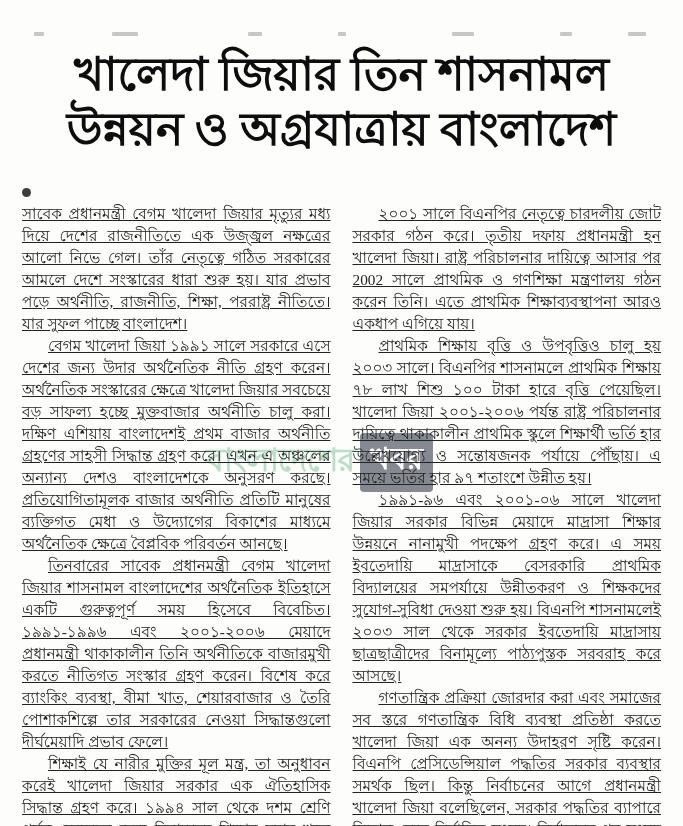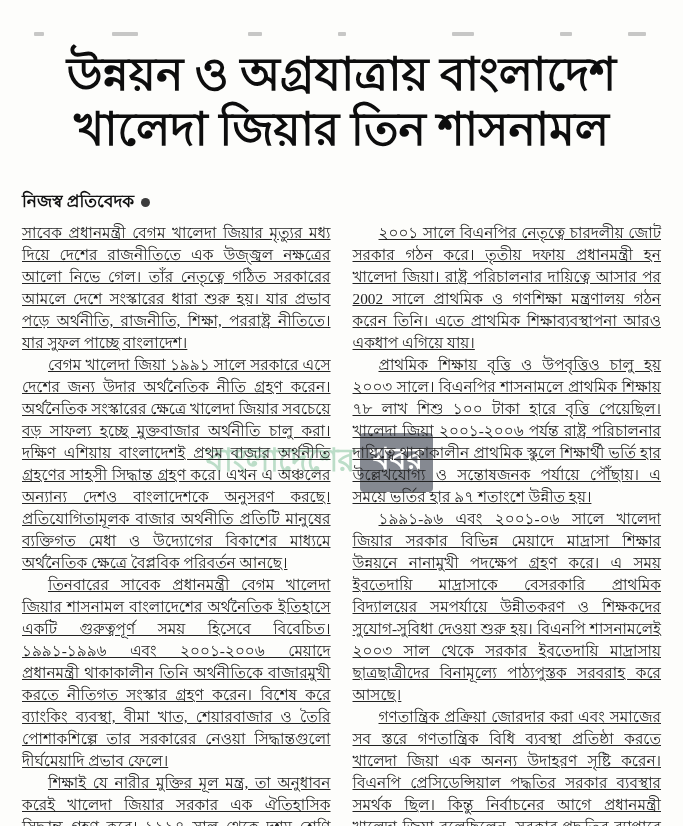--- a/index.html
+++ b/index.html
@@ -90,26 +90,25 @@
     <i style="left:34px;width:10px"></i>
     <i style="left:112px;width:26px"></i>
     <i style="left:248px;width:14px"></i>
     <i style="left:338px;width:8px"></i>
     <i style="left:452px;width:22px"></i>
     <i style="left:560px;width:12px"></i>
     <i style="left:628px;width:18px"></i>
   </div>
 
   <h1 class="headline">
+    <span class="hl-line">খালেদা জিয়ার তিন শাসনামল</span>
     <span class="hl-line">উন্নয়ন ও অগ্রযাত্রায় বাংলাদেশ</span>
-    <span class="hl-line">খালেদা জিয়ার তিন শাসনামল</span>
   </h1>
 
   <div class="byline">
-    <span>নিজস্ব প্রতিবেদক</span>
     <span class="dot"></span>
   </div>
 
   <div class="watermark">
     <span class="wm-green">বাংলাদেশের</span>
     <span class="wm-red">খবর</span>
   </div>
 
   <div class="columns">
     <div class="col">

